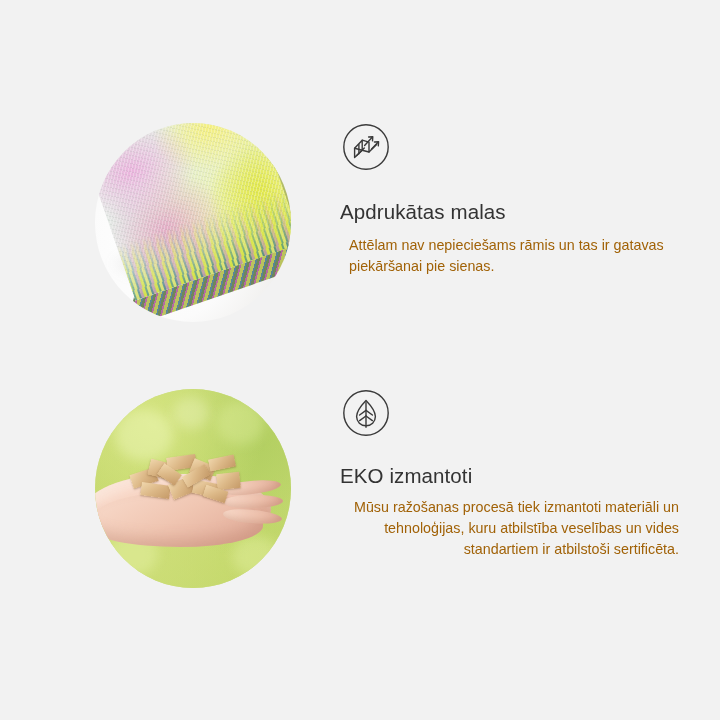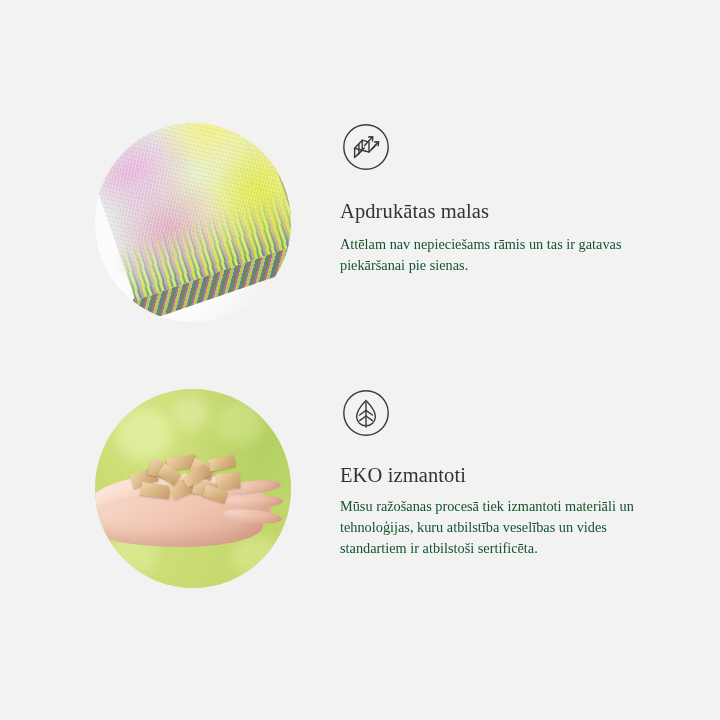--- a/index.html
+++ b/index.html
@@ -11,21 +11,20 @@
     height: 720px;
     overflow: hidden;
     font-family: "Liberation Sans", sans-serif;
     background: #f2f2f2;
   }
   .page {
     position: relative;
     width: 720px;
     height: 720px;
     background: #f2f2f2;
-    font-family: Liberation Serif, serif;
   }
 
   
   .feature {
     position: absolute;
     left: 0;
     width: 720px;
   }
   .feature-1 { top: 123px; }
   .feature-2 { top: 389px; }
@@ -244,33 +243,33 @@
 
   .feat-title {
     margin: 0;
     font-size: 20.5px;
     font-weight: normal;
     color: #333333;
     letter-spacing: .1px;
     white-space: nowrap;
   }
   .feat-body {
-    margin: 0;
+    margin: 9px;
     font-size: 14.3px;
     line-height: 21px;
-    color: #14532d;
+    color: #a16207;
     width: 330px;
   }
   .feature-1 .icon-badge { margin: 0 0 0 2px; }
   .feature-1 .feat-title { margin-top: 29px; }
   .feature-1 .feat-body  { margin-top: 11px; }
 
   .feature-2 .icon-badge { margin: 0 0 0 2px; }
   .feature-2 .feat-title { margin-top: 27px; }
-  .feature-2 .feat-body  { margin-top: 9px; }
+  .feature-2 .feat-body  { margin-top: 9px; text-align: right; }
 </style>
 </head>
 <body>
 
 <div class="page">
 
   <section class="feature feature-1">
 
     <div class="media">
       <div class="photo-canvas">

